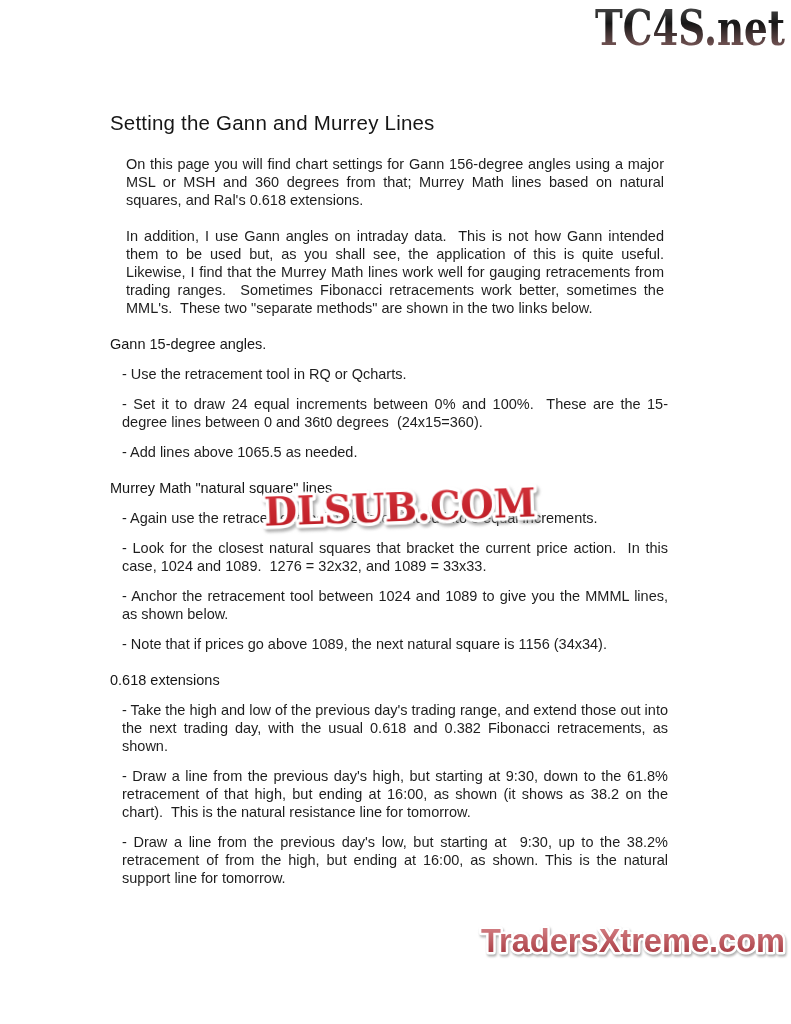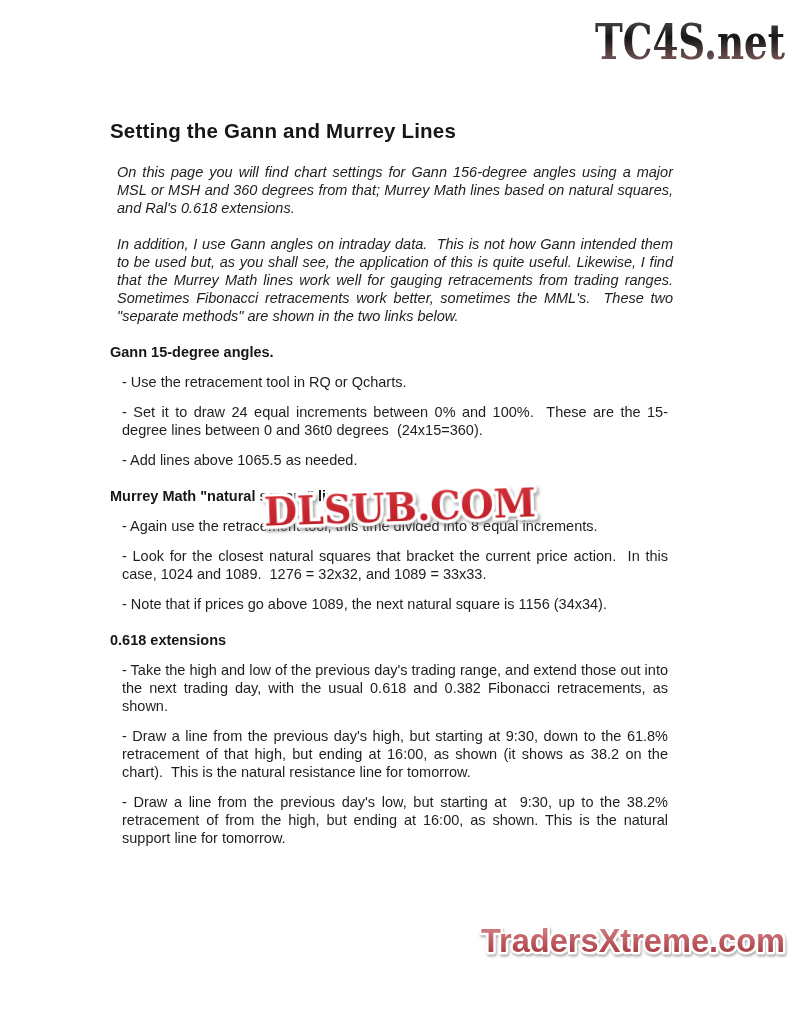--- a/index.html
+++ b/index.html
@@ -3,35 +3,35 @@
 <meta charset="utf-8">
 <style>
   html, body { margin:0; padding:0; background:#ffffff; }
   .page {
     position:relative; width:791px; height:1024px; background:#ffffff;
     font-family:"Liberation Sans", sans-serif; color:#1e1e1e; overflow:hidden;
   }
   
   .content { position:absolute; left:110px; top:107px; width:570px; }
   .content h1 {
-    font-size:20.5px; line-height:24px; margin:12px 0 20px; font-weight:bold;
+    font-size:20.5px; line-height:24px; margin:4px 0 20px; font-weight:normal;
     letter-spacing:0.2px; color:#161616;
   }
   .para, .bullet {
     font-size:14.5px; line-height:18px; text-align:justify;
     white-space:pre-wrap; color:#1e1e1e;
   }
-  .para { margin:0 7px 18px;font-style:italic; }
+  .para { margin:0 16px 18px; }
   .bullet { margin:12px; }
   .sec-head {
-    font-size:14.5px; line-height:18px; font-weight:bold;
+    font-size:14.5px; line-height:18px; font-weight:normal;
     margin:18px 0 0; color:#161616;
   }
   
-  .tc4s { position:absolute; left:592px; top:16px; filter:blur(0.4px); }
+  .tc4s { position:absolute; left:592px; top:2px; filter:blur(0.4px); }
   .tc4s-text { font-family:"DejaVu Serif", serif; font-weight:bold; font-size:48px; }
   
   .watermark { position:absolute; left:252px; top:478px; transform:rotate(-2deg); }
   .watermark svg { filter:drop-shadow(2px 3px 1.5px rgba(110,110,110,0.55)); }
   .dlsub-text { font-family:"DejaVu Serif", serif; font-weight:bold; font-size:40px; }
   
   .footer-logo { position:absolute; left:477px; top:922px; }
   .footer-logo svg { filter:drop-shadow(1.5px 2.5px 1.2px rgba(120,120,120,0.6)); }
   .tx-text { font-family:"Liberation Sans", sans-serif; font-weight:bold; font-size:33px; }
 </style>
@@ -60,20 +60,21 @@
     <p class="para">In addition, I use Gann angles on intraday data.  This is not how Gann intended them to be used but, as you shall see, the application of this is quite useful. Likewise, I find that the Murrey Math lines work well for gauging retracements from trading ranges.  Sometimes Fibonacci retracements work better, sometimes the MML's.  These two "separate methods" are shown in the two links below.</p>
 
     <h2 class="sec-head">Gann 15-degree angles.</h2>
     <p class="bullet">- Use the retracement tool in RQ or Qcharts.</p>
     <p class="bullet">- Set it to draw 24 equal increments between 0% and 100%.  These are the 15-degree lines between 0 and 36t0 degrees  (24x15=360).</p>
     <p class="bullet">- Add lines above 1065.5 as needed.</p>
 
     <h2 class="sec-head">Murrey Math "natural square" lines.</h2>
     <p class="bullet">- Again use the retracement tool, this time divided into 8 equal increments.</p>
     <p class="bullet">- Look for the closest natural squares that bracket the current price action.  In this case, 1024 and 1089.  1276 = 32x32, and 1089 = 33x33.</p>
+    <p class="bullet">- Anchor the retracement tool between 1024 and 1089 to give you the MMML lines, as shown below.</p>
     <p class="bullet">- Note that if prices go above 1089, the next natural square is 1156 (34x34).</p>
 
     <h2 class="sec-head">0.618 extensions</h2>
     <p class="bullet">- Take the high and low of the previous day's trading range, and extend those out into the next trading day, with the usual 0.618 and 0.382 Fibonacci retracements, as shown.</p>
     <p class="bullet">- Draw a line from the previous day's high, but starting at 9:30, down to the 61.8% retracement of that high, but ending at 16:00, as shown (it shows as 38.2 on the chart).  This is the natural resistance line for tomorrow.</p>
     <p class="bullet">- Draw a line from the previous day's low, but starting at  9:30, up to the 38.2% retracement of from the high, but ending at 16:00, as shown. This is the natural support line for tomorrow.</p>
   </div>
 
   <div class="watermark">
     <svg width="296" height="58" viewBox="0 0 296 58">

